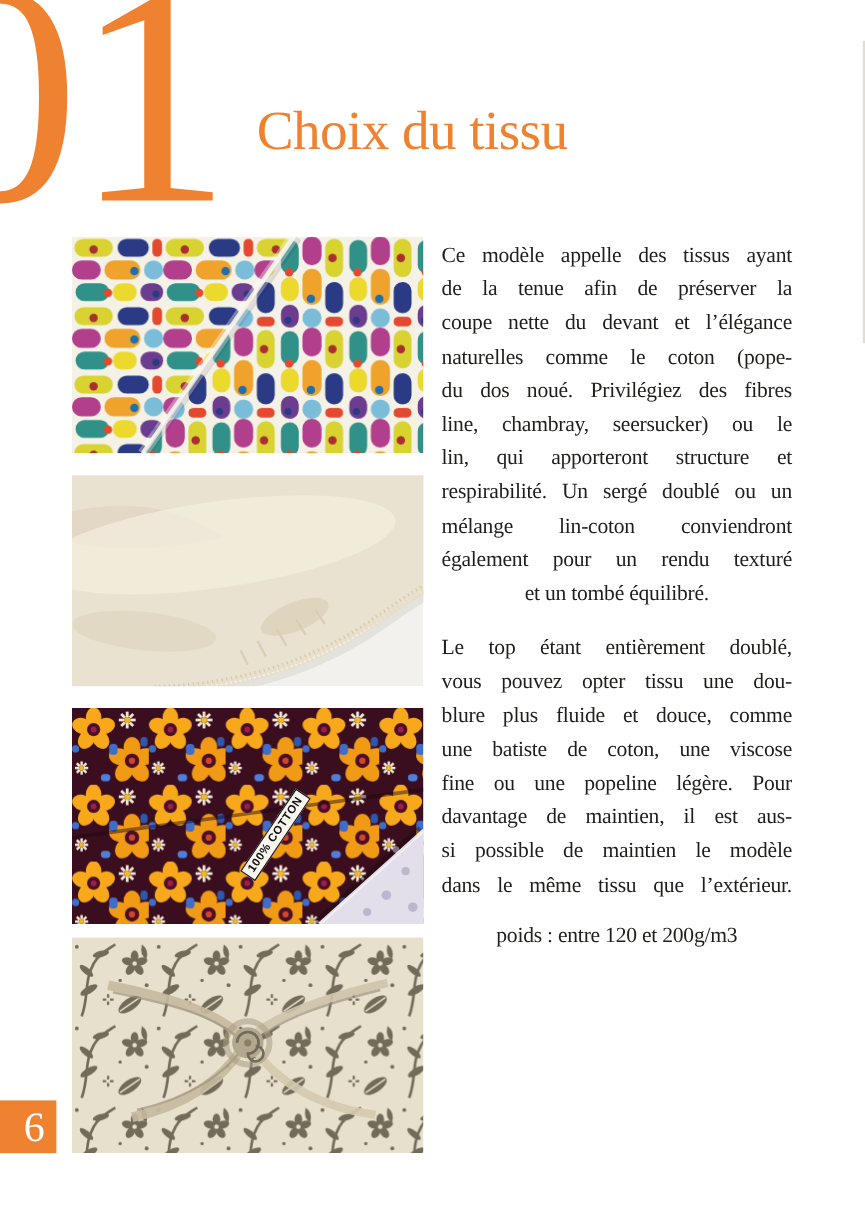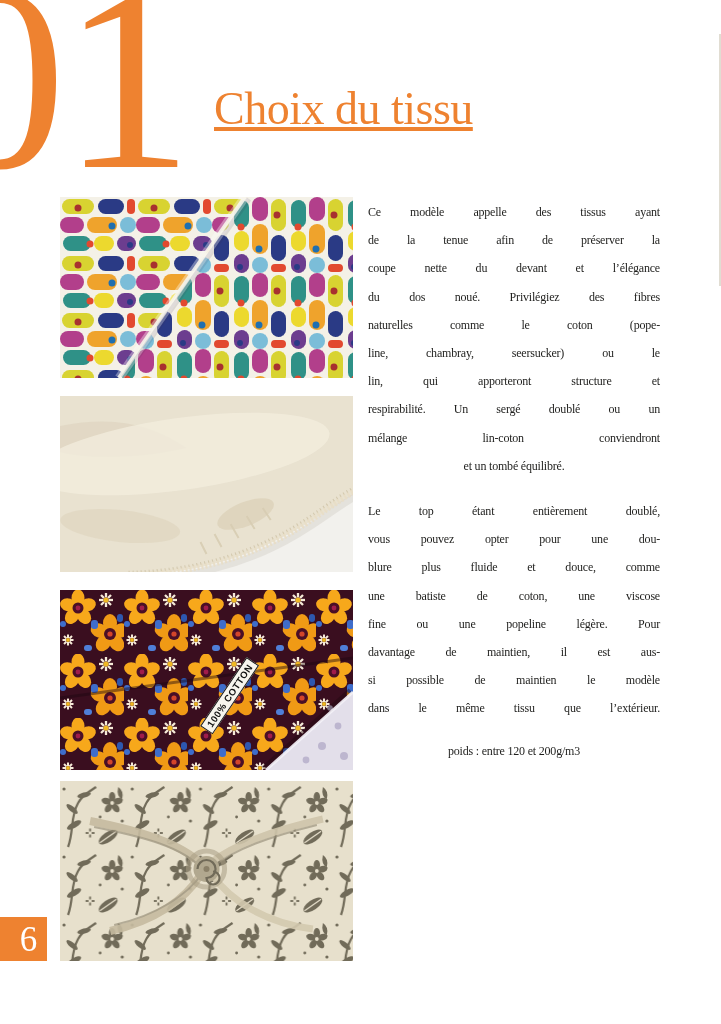--- a/index.html
+++ b/index.html
@@ -19,21 +19,20 @@
     color:#EE8230;
     letter-spacing:-4px;
     user-select:none;
   }
   .page-title{
     position:absolute;left:214px;top:86px;
     font-size:46px;line-height:1;
     letter-spacing:-0.5px;
     color:#EE8230;
     white-space:nowrap;
-    text-decoration:underline;
   }
   
   .fabric{position:absolute;left:60px;width:293px;overflow:hidden;}
   .fabric svg{display:block;width:100%;height:100%;}
   .fabric-1{top:197px;height:181px;}
   .fabric-2{top:396px;height:176px;}
   .fabric-3{top:590px;height:180px;}
   .fabric-4{top:781px;height:180px;}
   .cotton-label{
     position:absolute;left:128px;top:98px;
@@ -43,21 +42,21 @@
     color:#111;
     font-family:"Liberation Sans","DejaVu Sans",sans-serif;
     font-size:9.5px;font-weight:bold;
     letter-spacing:0.6px;
     padding:1px 4px;
     white-space:nowrap;
   }
   
   .text-col{
     position:absolute;left:368px;top:198px;width:292px;
-    font-size:12px;
+    font-size:18px;
     letter-spacing:-0.2px;
   }
   .text-line{
     line-height:28.2px;
     text-align:justify;
     text-align-last:justify;
     white-space:normal;
   }
   .para-2{margin-top:17px;font-family:Liberation Serif, serif;}
   .para-1 .text-line:last-child{text-align:center;text-align-last:center;}
@@ -270,31 +269,32 @@
       <path d="M137,88 a9,9 0 1 1 9,9 a6.5,6.5 0 1 0 6.5,-6.5" fill="none" stroke="#716b59" stroke-width="2.2"></path>
       <circle cx="146" cy="88" r="3" fill="#8a8068"></circle>
     </svg>
   </div>
 
   <div class="text-col">
     <div class="para-1">
         <div class="text-line">Ce modèle appelle des tissus ayant</div>
         <div class="text-line">de la tenue afin de préserver la</div>
         <div class="text-line">coupe nette du devant et l’élégance</div>
+        <div class="text-line">naturelles comme le coton (pope-</div>
         <div class="text-line">du dos noué. Privilégiez des fibres</div>
-        <div class="text-line">naturelles comme le coton (pope-</div>
         <div class="text-line">line, chambray, seersucker) ou le</div>
         <div class="text-line">lin, qui apporteront structure et</div>
         <div class="text-line">respirabilité. Un sergé doublé ou un</div>
         <div class="text-line">mélange lin-coton conviendront</div>
+        <div class="text-line">également pour un rendu texturé</div>
         <div class="text-line">et un tombé équilibré.</div>
       </div>
     <div class="para-2">
         <div class="text-line">Le top étant entièrement doublé,</div>
-        <div class="text-line">vous pouvez opter pour une dou-</div>
+        <div class="text-line">vous pouvez opter tissu une dou-</div>
         <div class="text-line">blure plus fluide et douce, comme</div>
         <div class="text-line">une batiste de coton, une viscose</div>
         <div class="text-line">fine ou une popeline légère. Pour</div>
         <div class="text-line">davantage de maintien, il est aus-</div>
         <div class="text-line">si possible de maintien le modèle</div>
         <div class="text-line">dans le même tissu que l’extérieur.</div>
       </div>
     <div class="weight-note">poids : entre 120 et 200g/m3</div>
   </div>
 

